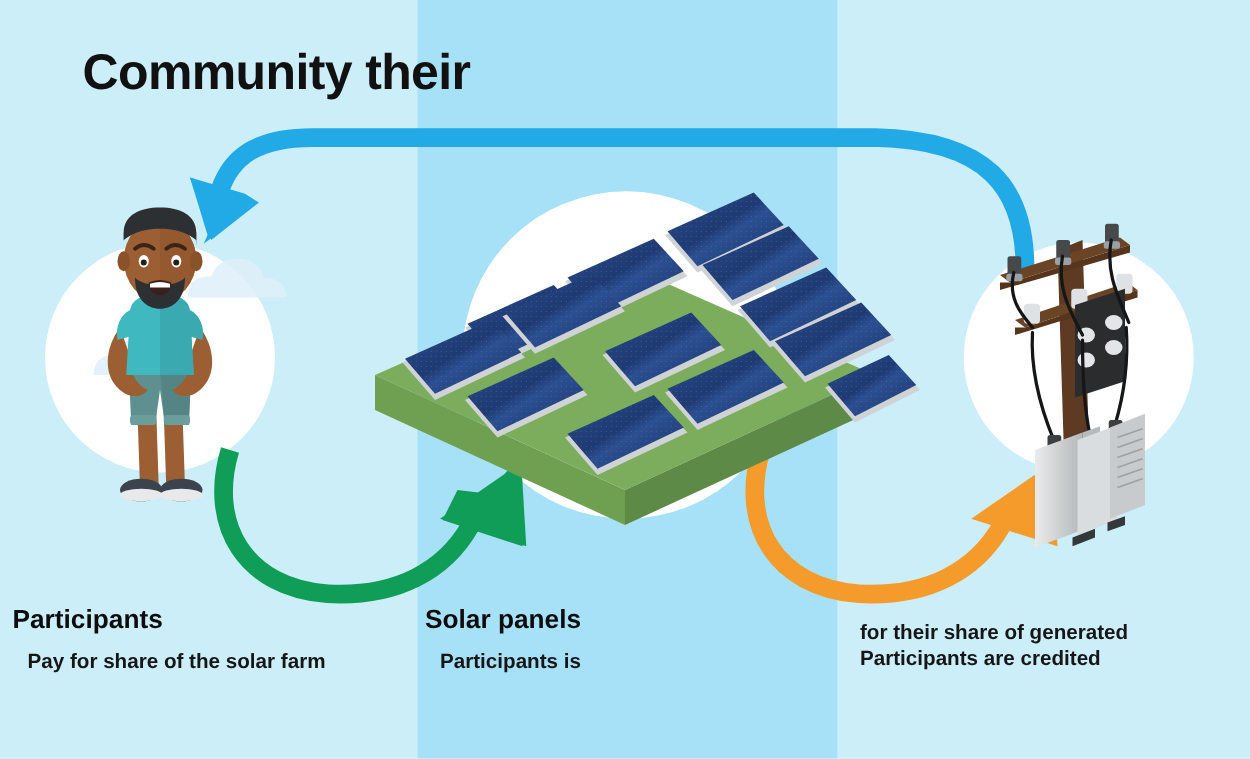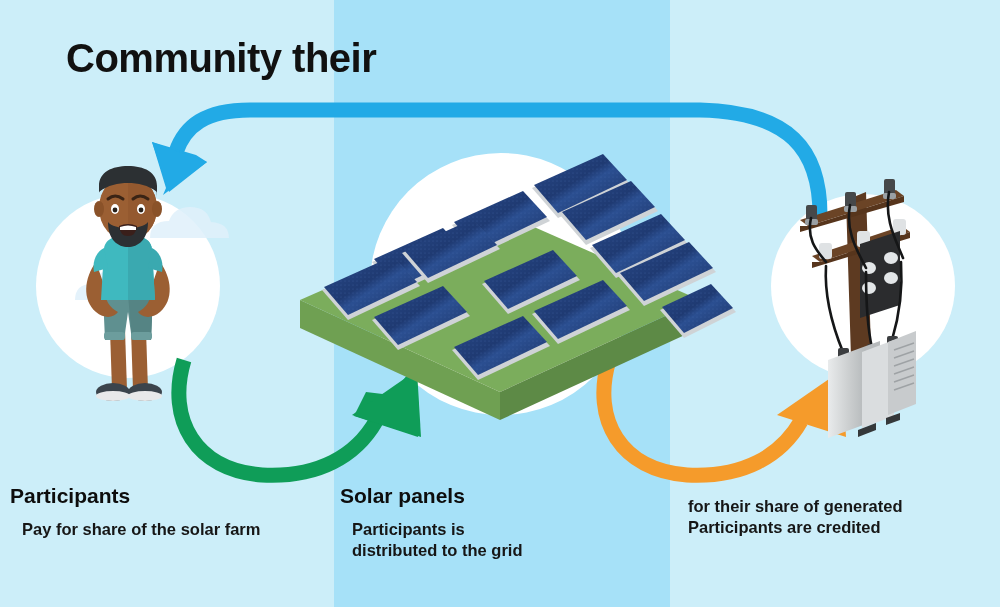--- a/index.html
+++ b/index.html
@@ -332,21 +332,20 @@
     <div class="col-title">Participants</div>
     <div class="col-desc">
       <div>Pay for share of the solar farm</div>
     </div>
   </div>
 
   <div class="col-caption" id="caption-solar">
     <div class="col-title">Solar panels</div>
     <div class="col-desc">
       <div>Participants is</div>
-      <div>distributed to the grid</div>
     </div>
   </div>
 
   <div class="col-caption" id="caption-utilities">
     <div class="col-desc">
       <div>for their share of generated</div>
       <div>Participants are credited</div>
     </div>
   </div>
 

